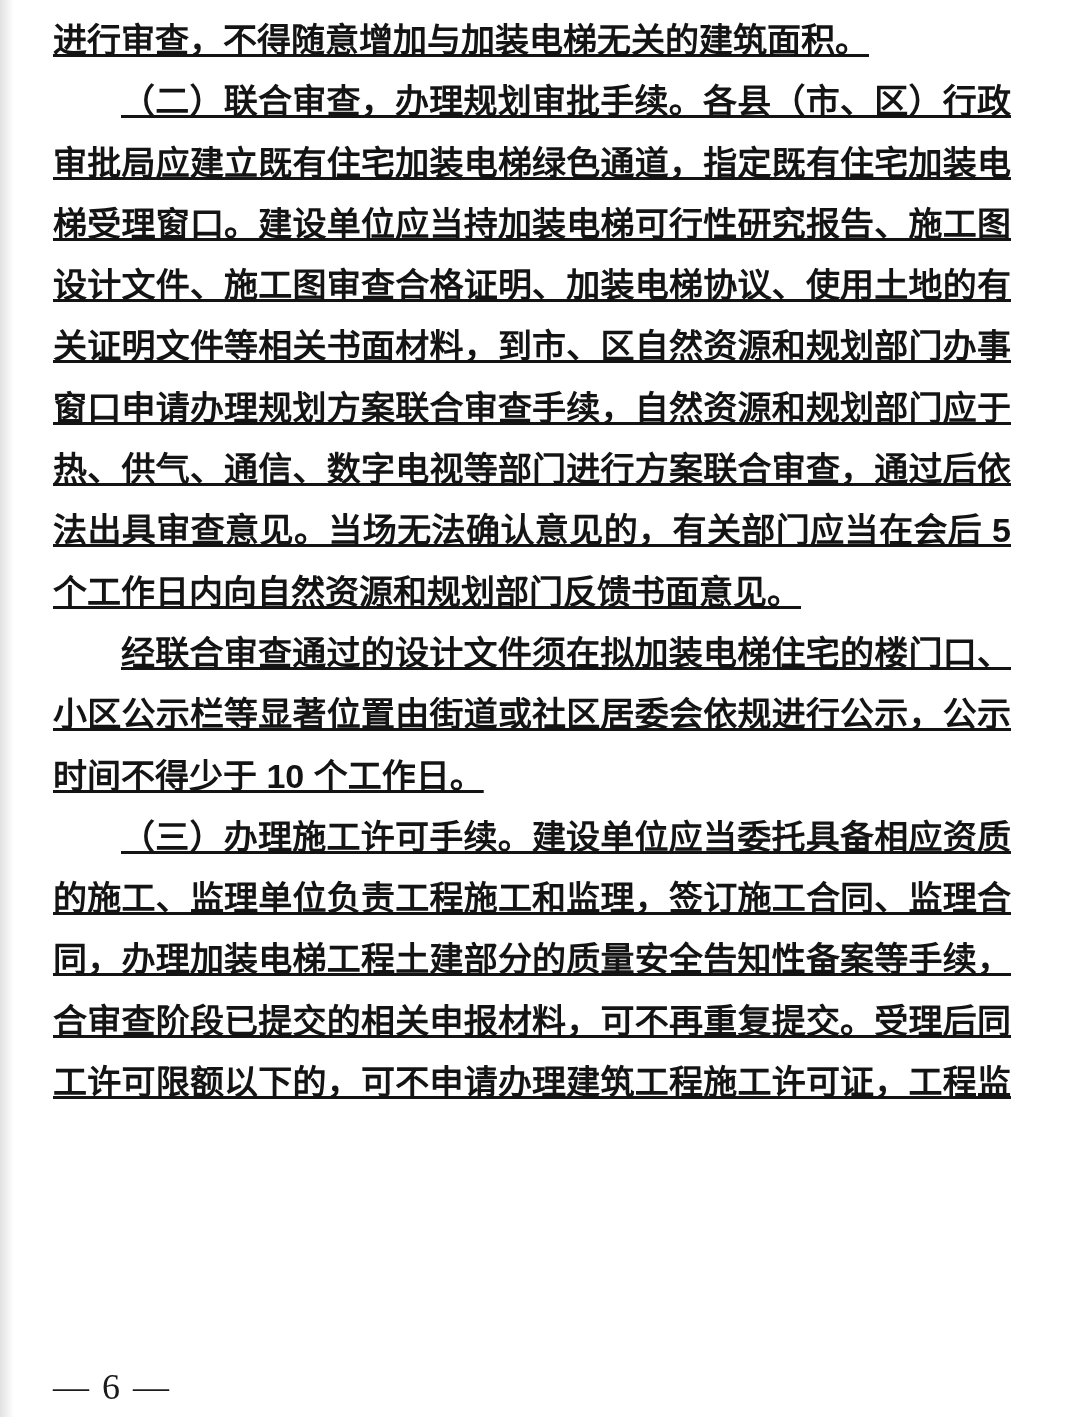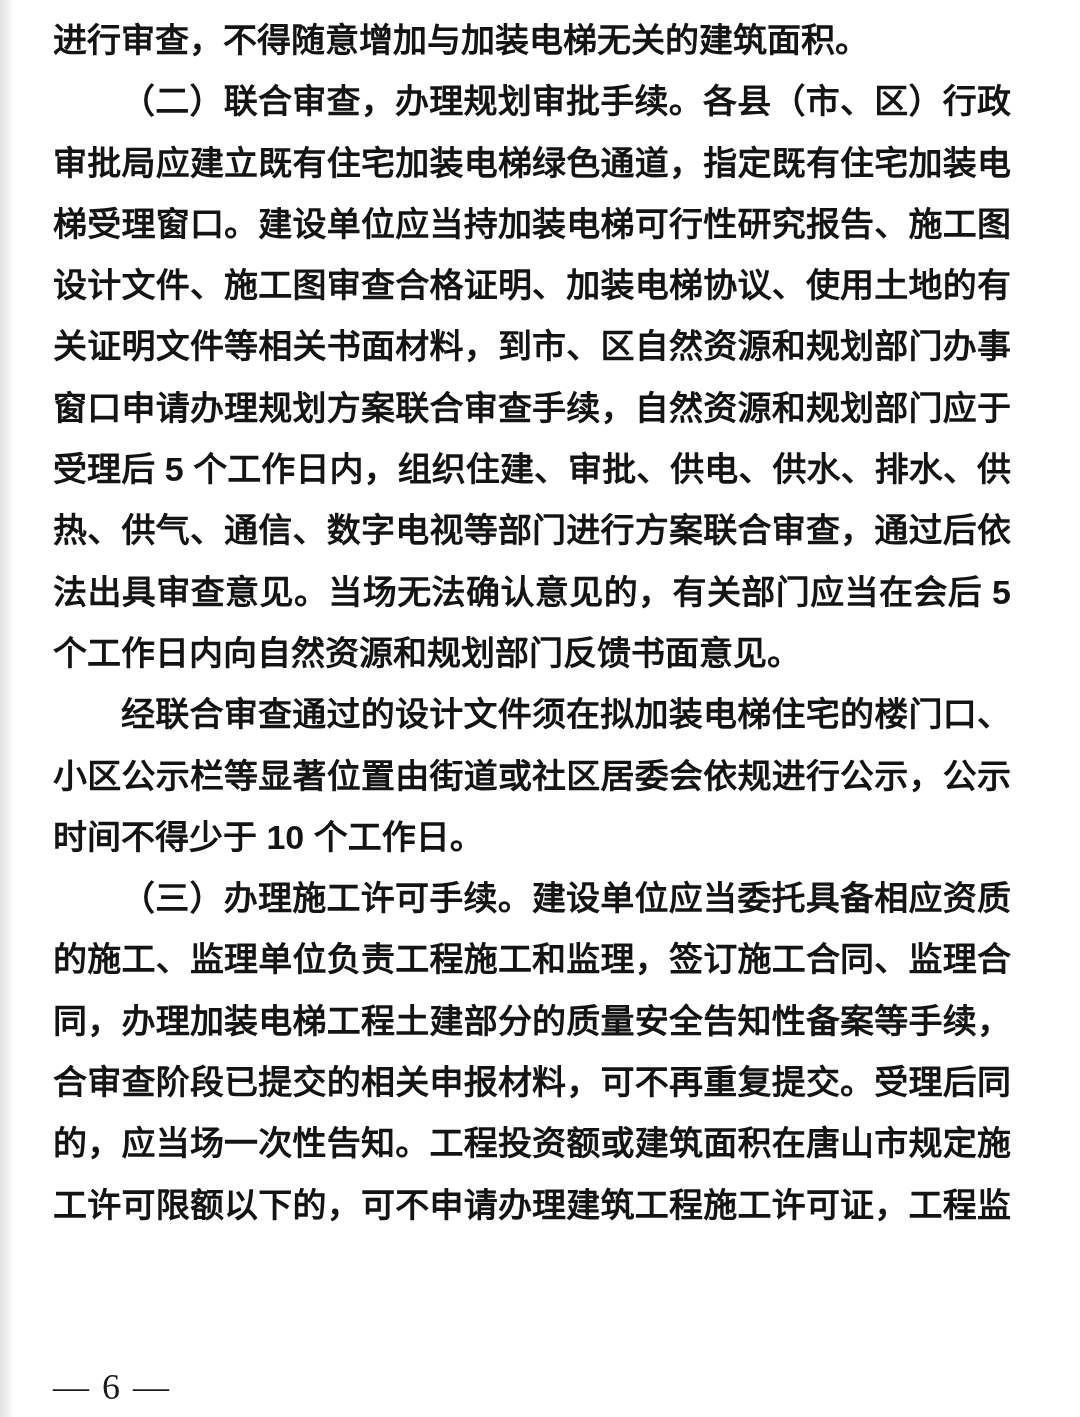--- a/index.html
+++ b/index.html
@@ -34,20 +34,21 @@
     line-height: 61.3px;
     letter-spacing: 0;
   }
   .line {
     text-align: justify;
     text-align-last: justify;
     -moz-text-align-last: justify;
     white-space: normal;
     height: 61.3px;
     overflow: visible;
+    text-decoration: underline;
   }
   .line.flush {
     text-align-last: left;
     -moz-text-align-last: left;
   }
   .line.indent {
     text-indent: 2em;
   }
   .footer {
     position: absolute;
@@ -66,28 +67,26 @@
 <div class="page">
   <div class="edge-shadow"></div>
   <div class="doc-body">
       <div class="line flush">进行审查，不得随意增加与加装电梯无关的建筑面积。</div>
       <div class="line indent">（二）联合审查，办理规划审批手续。各县（市、区）行政</div>
       <div class="line">审批局应建立既有住宅加装电梯绿色通道，指定既有住宅加装电</div>
       <div class="line">梯受理窗口。建设单位应当持加装电梯可行性研究报告、施工图</div>
       <div class="line">设计文件、施工图审查合格证明、加装电梯协议、使用土地的有</div>
       <div class="line">关证明文件等相关书面材料，到市、区自然资源和规划部门办事</div>
       <div class="line">窗口申请办理规划方案联合审查手续，自然资源和规划部门应于</div>
-      <div class="line">受理后 5 个工作日内，组织住建、审批、供电、供水、排水、供</div>
       <div class="line">热、供气、通信、数字电视等部门进行方案联合审查，通过后依</div>
       <div class="line">法出具审查意见。当场无法确认意见的，有关部门应当在会后 5</div>
       <div class="line flush">个工作日内向自然资源和规划部门反馈书面意见。</div>
       <div class="line indent">经联合审查通过的设计文件须在拟加装电梯住宅的楼门口、</div>
       <div class="line">小区公示栏等显著位置由街道或社区居委会依规进行公示，公示</div>
       <div class="line flush">时间不得少于 10 个工作日。</div>
       <div class="line indent">（三）办理施工许可手续。建设单位应当委托具备相应资质</div>
       <div class="line">的施工、监理单位负责工程施工和监理，签订施工合同、监理合</div>
       <div class="line">同，办理加装电梯工程土建部分的质量安全告知性备案等手续，</div>
       <div class="line">合审查阶段已提交的相关申报材料，可不再重复提交。受理后同</div>
-      <div class="line">的，应当场一次性告知。工程投资额或建筑面积在唐山市规定施</div>
       <div class="line">工许可限额以下的，可不申请办理建筑工程施工许可证，工程监</div>
     </div>
   <div class="footer">— 6 —</div>
 </div>
 
 </body></html>

